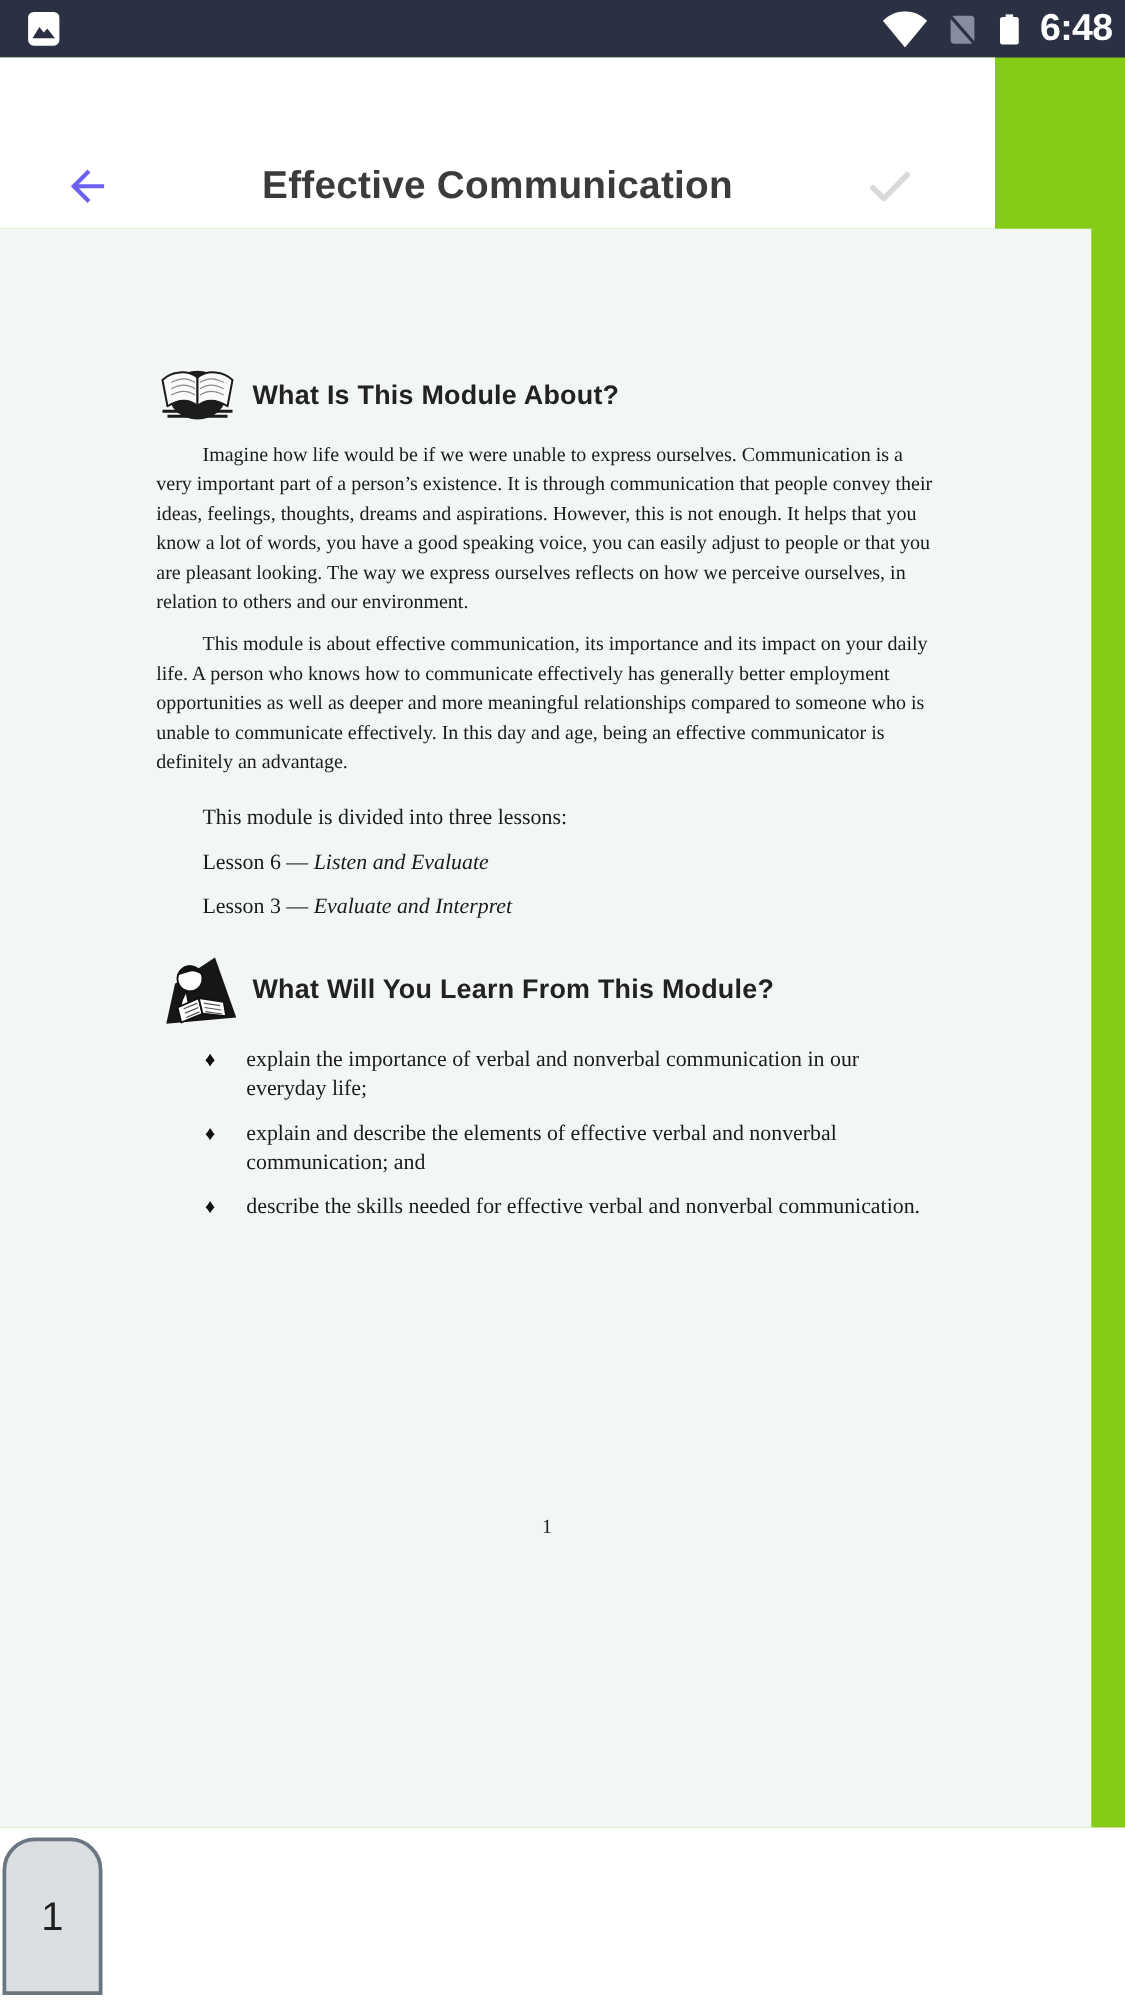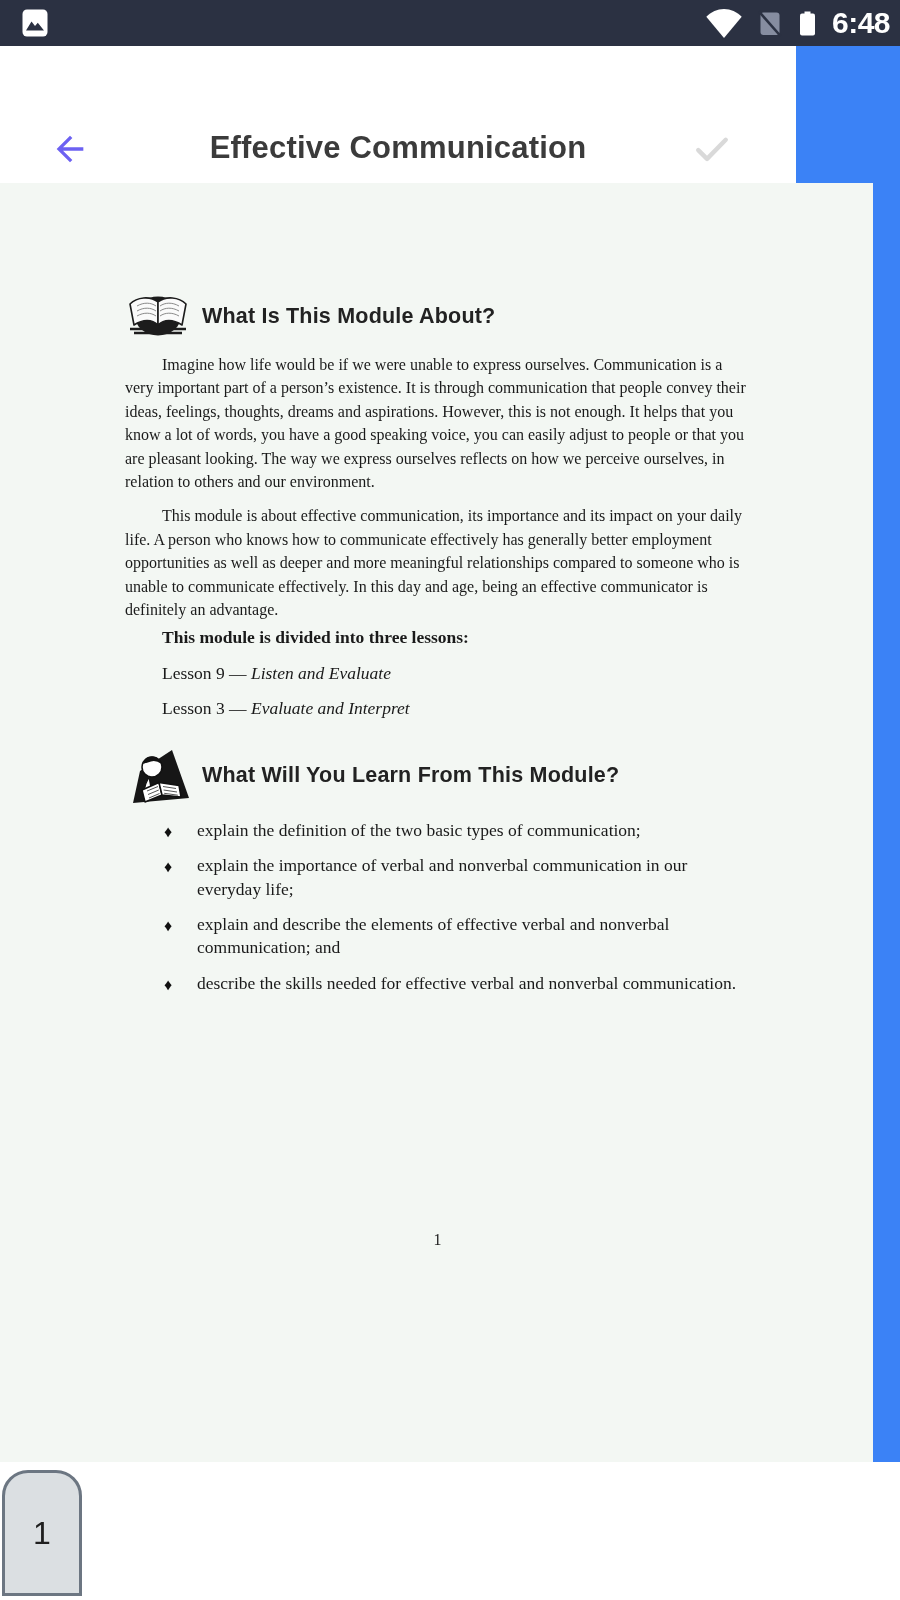--- a/index.html
+++ b/index.html
@@ -1,17 +1,17 @@
 <!DOCTYPE html>
 <html><head>
 <meta charset="utf-8">
 <style>
   html,body{margin:0;padding:0;background:#fff;}
   .screen{
-    position:relative;width:900px;height:1600px;background:#3b82f6;
+    position:relative;width:900px;height:1600px;background:#84cc16;
     overflow:hidden;font-family:"Liberation Sans",sans-serif;
   }
   
   .status-bar{
     position:absolute;top:0;left:0;width:900px;height:46px;
     background:#2b3142;display:flex;align-items:center;
     box-sizing:border-box;padding:0 8px 0 22px;
   }
   .sb-right{margin-left:auto;display:flex;align-items:center;gap:13px;}
   .sb-time{color:#ffffff;font-size:30px;font-weight:600;letter-spacing:-0.5px;padding-right:2px;}
@@ -36,21 +36,21 @@
   .sec-head.first{margin-top:105px;}
   .sec-head.second{margin-top:23px;}
   .sec-title{
     font-family:"Liberation Sans",sans-serif;font-size:21.5px;font-weight:700;
     color:#222222;letter-spacing:0.2px;
   }
   .h-icon{flex:none;display:block;}
   .para{margin:0;font-size:16px;line-height:23.4px;text-indent:37px;}
   .para.p1{margin-top:9px;}
   .para.p2{margin-top:11px;}
-  .lessons-intro{margin-top:5px;font-size:17.5px;line-height:23.4px;padding-left:37px;font-weight:bold;}
+  .lessons-intro{margin-top:21px;font-size:17.5px;line-height:23.4px;padding-left:37px;}
   .lesson{margin-top:12px;font-size:17.5px;line-height:23.4px;padding-left:37px;}
   .lesson i{font-style:italic;}
   .intro2{margin-top:11px;font-size:17.5px;line-height:23.4px;padding-left:37px;}
   .bullets{list-style:none;margin:0;padding:0;}
   .bullet{position:relative;margin-top:11px;padding-left:72px;font-size:17.5px;line-height:23.4px;}
   .bullet + .bullet{margin-top:12px;}
   .diamond{position:absolute;left:39px;top:1px;font-size:16px;color:#111;}
   .page-num{margin-top:236px;text-align:center;font-size:16px;color:#222;}
   
   .bottom-strip{position:absolute;top:1462px;left:0;width:900px;height:138px;background:#ffffff;}
@@ -113,42 +113,41 @@
         <path d="M5 41 L61 41 M9 45 L57 45" stroke="#1c1c1c" stroke-width="2.4"></path>
       </svg>
       <span class="sec-title">What Is This Module About?</span>
     </div>
 
     <p class="para p1">Imagine how life would be if we were unable to express ourselves. Communication is a very important part of a person’s existence. It is through communication that people convey their ideas, feelings, thoughts, dreams and aspirations. However, this is not enough. It helps that you know a lot of words, you have a good speaking voice, you can easily adjust to people or that you are pleasant looking.  The way we express ourselves reflects on how we perceive ourselves, in relation to others and our environment.</p>
     <p class="para p2">This module is about effective communication, its importance and its impact on your daily life. A person who knows how to communicate effectively has generally better employment opportunities as well as deeper and more meaningful relationships compared to someone who is unable to communicate effectively.  In this day and age, being an effective communicator is definitely an advantage.</p>
 
     <div class="lessons-intro">This module is divided into three lessons:</div>
 
-    <div class="lesson"><span>Lesson 9 — </span><i>Listen and Evaluate</i></div>
+    <div class="lesson"><span>Lesson 6 — </span><i>Listen and Evaluate</i></div>
     <div class="lesson"><span>Lesson 3 — </span><i>Evaluate and Interpret</i></div>
 
     <div class="sec-head second">
       <svg class="h-icon" width="66" height="64" viewBox="0 0 66 64">
         <path d="M15 27 L47 6 L64 54 L8 59 Z" fill="#161616"></path>
         <circle cx="27" cy="23" r="10" fill="#fdfdfd" stroke="#111" stroke-width="1.5"></circle>
         <path d="M18 20 Q20 11.5 28 12.5 Q35 13.5 36.5 20 Q31 16 26 17.5 Q20.5 19 18 20 Z" fill="#111"></path>
         <path d="M24 33 Q20 40 19 47 L26 44 Z" fill="#fdfdfd" stroke="#111" stroke-width="1.2"></path>
         <path d="M17 46 L34 38.5 L37 51 L20 58 Z" fill="#ffffff" stroke="#111" stroke-width="1.5" stroke-linejoin="round"></path>
         <path d="M34 38.5 L54 41.5 L56 53 L37 51 Z" fill="#ffffff" stroke="#111" stroke-width="1.5" stroke-linejoin="round"></path>
         <path d="M22 47 L33 42.5 M23 50.5 L33.8 46 M24 54 L34.5 49.5" stroke="#555" stroke-width="1" fill="none"></path>
         <path d="M38 42.5 L51 44.5 M38.6 46 L52 48 M39.2 49.3 L52.8 51.2" stroke="#555" stroke-width="1" fill="none"></path>
       </svg>
       <span class="sec-title">What Will You Learn From This Module?</span>
     </div>
 
 
     <ul class="bullets">
       <li class="bullet">
         <span class="diamond">♦</span>
-        <span>explain the definition of the two basic types of communication;</span>
       </li>
       <li class="bullet">
         <span class="diamond">♦</span>
         <span>explain the importance of verbal and nonverbal communication in our everyday life;</span>
       </li>
       <li class="bullet">
         <span class="diamond">♦</span>
         <span>explain and describe the elements of effective verbal and nonverbal communication; and</span>
       </li>
       <li class="bullet">

